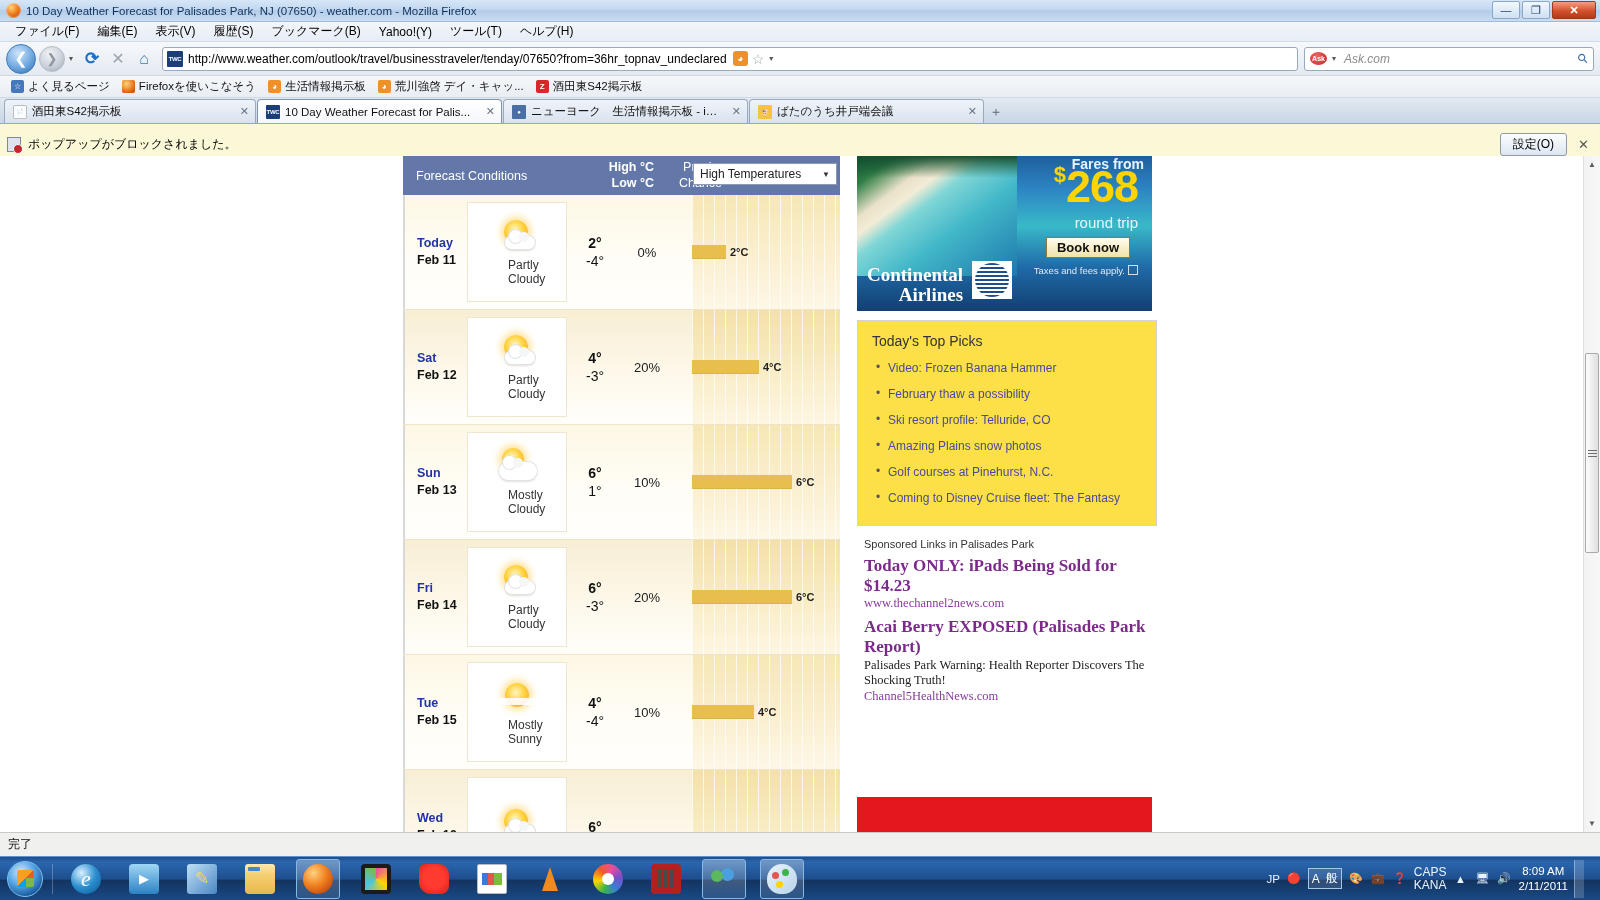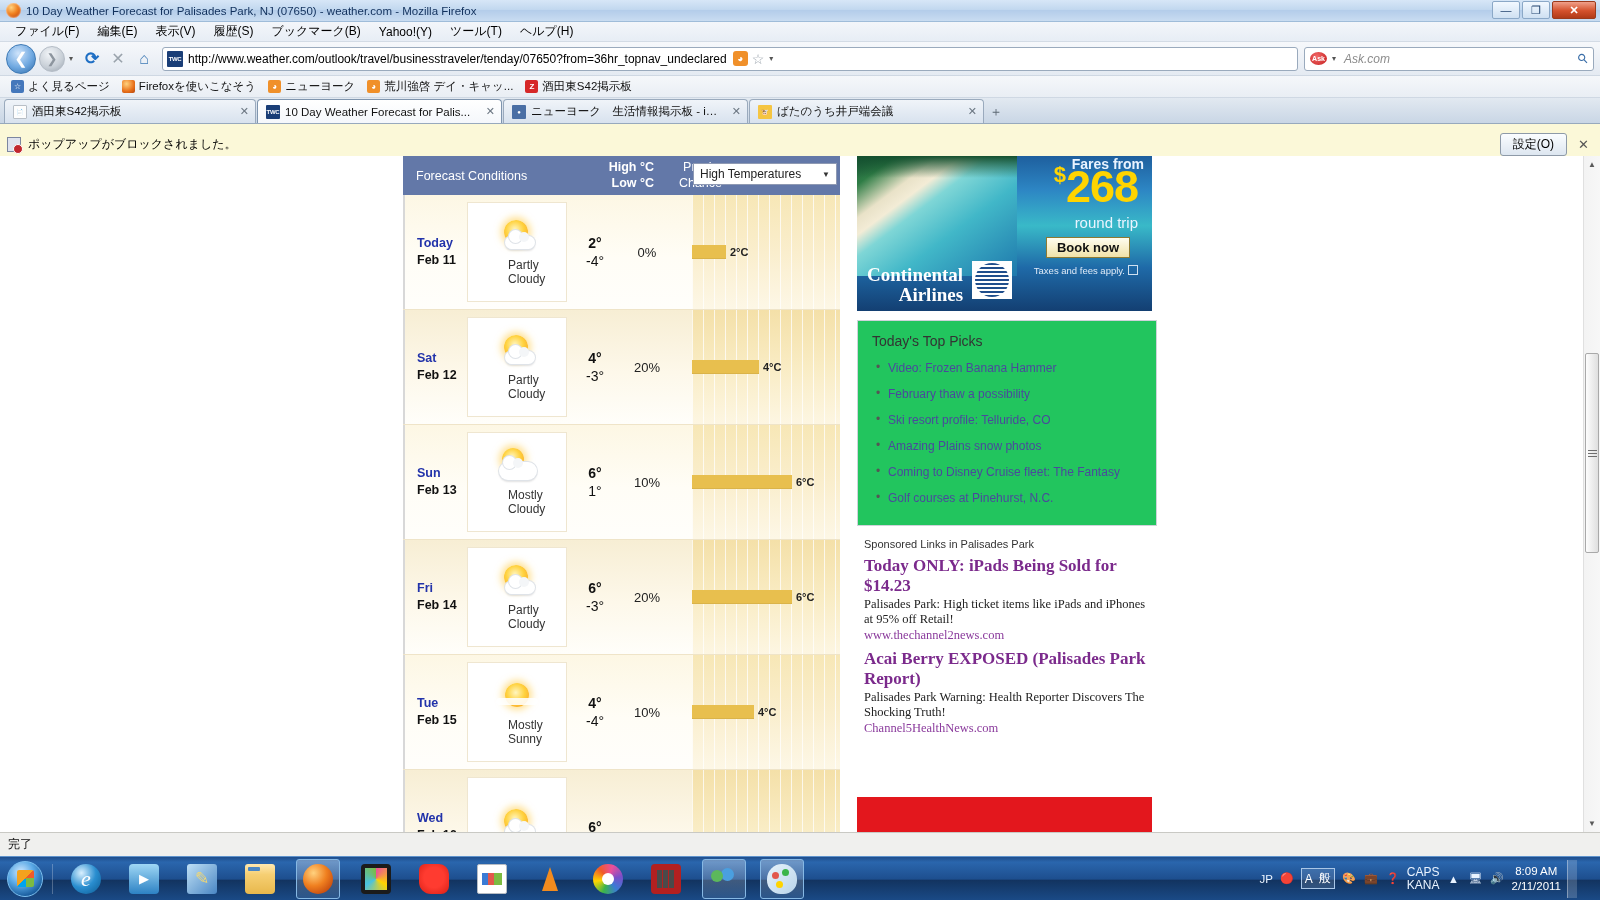--- a/index.html
+++ b/index.html
@@ -335,21 +335,21 @@
     position:absolute; right: 140px; bottom: 12px; width: 40px; height: 38px; background:#fff;
     overflow:hidden;
   }
   .ad-globe::before{
     content:""; position:absolute; left:3px; top:2px; width:34px;height:34px;border-radius:50%;
     background: repeating-linear-gradient(to bottom, #1f4e8c 0 2px, #fff 2px 4px);
   }
 
   .toppicks {
     margin-top: 9px; width: 300px;
-    border: 1px solid #cfd3da; background:#22c55e;
+    border: 1px solid #cfd3da; background:#fde047;
     padding: 12px 0 14px 0;
   }
   .toppicks h3 { font-size: 14px; font-weight: normal; color:#333; padding: 0 14px 6px 14px; }
   .toppicks ul { list-style: none; }
   .toppicks li {
     font-size: 12px; color:#4a4a9c; padding: 6px 12px 6px 30px; position: relative;
   }
   .toppicks li::before {
     content:"•"; position:absolute; left: 18px; top: 5px; color:#555; font-size: 12px;
   }
@@ -448,21 +448,21 @@
   .g-picasa::after{content:"";position:absolute;inset:9px;background:#fff;border-radius:50%;}
   .g-robot { background:#b32020; border-radius:4px; position:relative; }
   .g-robot::after{content:"";position:absolute;inset:6px;background: repeating-linear-gradient(to right,#4a4a4a 0 5px,#b32020 5px 6px);}
   .g-msn { background: transparent; position:relative; }
   .g-msn::after{content:"";position:absolute;left:2px;top:6px;width:12px;height:12px;border-radius:50%;background:#5cb85c;}
   .g-msn::before{content:"";position:absolute;left:12px;top:4px;width:13px;height:13px;border-radius:50%;background:#4a9fe0;}
   .g-paint { background: linear-gradient(135deg,#e8f3fb,#b9d4ea); border-radius:50% 50% 45% 45%; position:relative; }
   .g-paint::after{content:"";position:absolute;left:5px;top:8px;width:7px;height:7px;border-radius:50%;background:#e2574c;box-shadow:10px -3px 0 #3bb54a, 4px 9px 0 #ffd400;}
 
   .tray {
-    position:absolute; right: 15px; top:0; bottom:0;
+    position:absolute; right: 8px; top:0; bottom:0;
     display:flex; align-items:center; gap: 6px; padding-right: 8px;
     color:#e9f3ff; font-size: 11px;
   }
   .tray .jp { font-size: 11.5px; }
   .tray .ime-box {
     border:1px solid #a9c6e6; background: rgba(255,255,255,0.12);
     display:flex; align-items:center;
   }
   .tray .ime-box span { padding: 1px 3px; font-size: 12px; color:#fff; }
   .tray .caps { line-height: 1.05; font-size: 12px; text-align:center; }
@@ -526,21 +526,21 @@
   <div class="bm">
     <span class="ic ic-blue">☆</span>
     <span>よく見るページ</span>
   </div>
   <div class="bm">
     <span class="ic ic-ff"></span>
     <span>Firefoxを使いこなそう</span>
   </div>
   <div class="bm">
     <span class="ic ic-rss">◕</span>
-    <span>ニューヨーク</span>
+    <span>生活情報掲示板</span>
   </div>
   <div class="bm">
     <span class="ic ic-rss">◕</span>
     <span>荒川強啓 デイ・キャッ...</span>
   </div>
   <div class="bm">
     <span class="ic ic-z">Z</span>
     <span>酒田東S42掲示板</span>
   </div>
 </div>
@@ -758,30 +758,29 @@
         <div class="ad-globe"></div>
       </div>
 
       <div class="toppicks">
         <h3>Today's Top Picks</h3>
         <ul>
           <li>Video: Frozen Banana Hammer</li>
           <li>February thaw a possibility</li>
           <li>Ski resort profile: Telluride, CO</li>
           <li>Amazing Plains snow photos</li>
+          <li>Golf courses at Pinehurst, N.C.</li>
           <li>Coming to Disney Cruise fleet: The Fantasy</li>
-          <li>Golf courses at Pinehurst, N.C.</li>
         </ul>
       </div>
 
       <div class="sponsored">
         <div class="sp-head">Sponsored Links in Palisades Park</div>
         <div class="sp-item">
           <div class="sp-title">Today ONLY: iPads Being Sold for $14.23</div>
-          <div class="sp-desc">Palisades Park: High ticket items like iPads and iPhones at 95% off Retail!</div>
           <div class="sp-url">www.thechannel2news.com</div>
         </div>
         <div class="sp-item">
           <div class="sp-title">Acai Berry EXPOSED (Palisades Park Report)</div>
           <div class="sp-desc">Palisades Park Warning: Health Reporter Discovers The Shocking Truth!</div>
           <div class="sp-url">Channel5HealthNews.com</div>
         </div>
       </div>
 
     </div>

